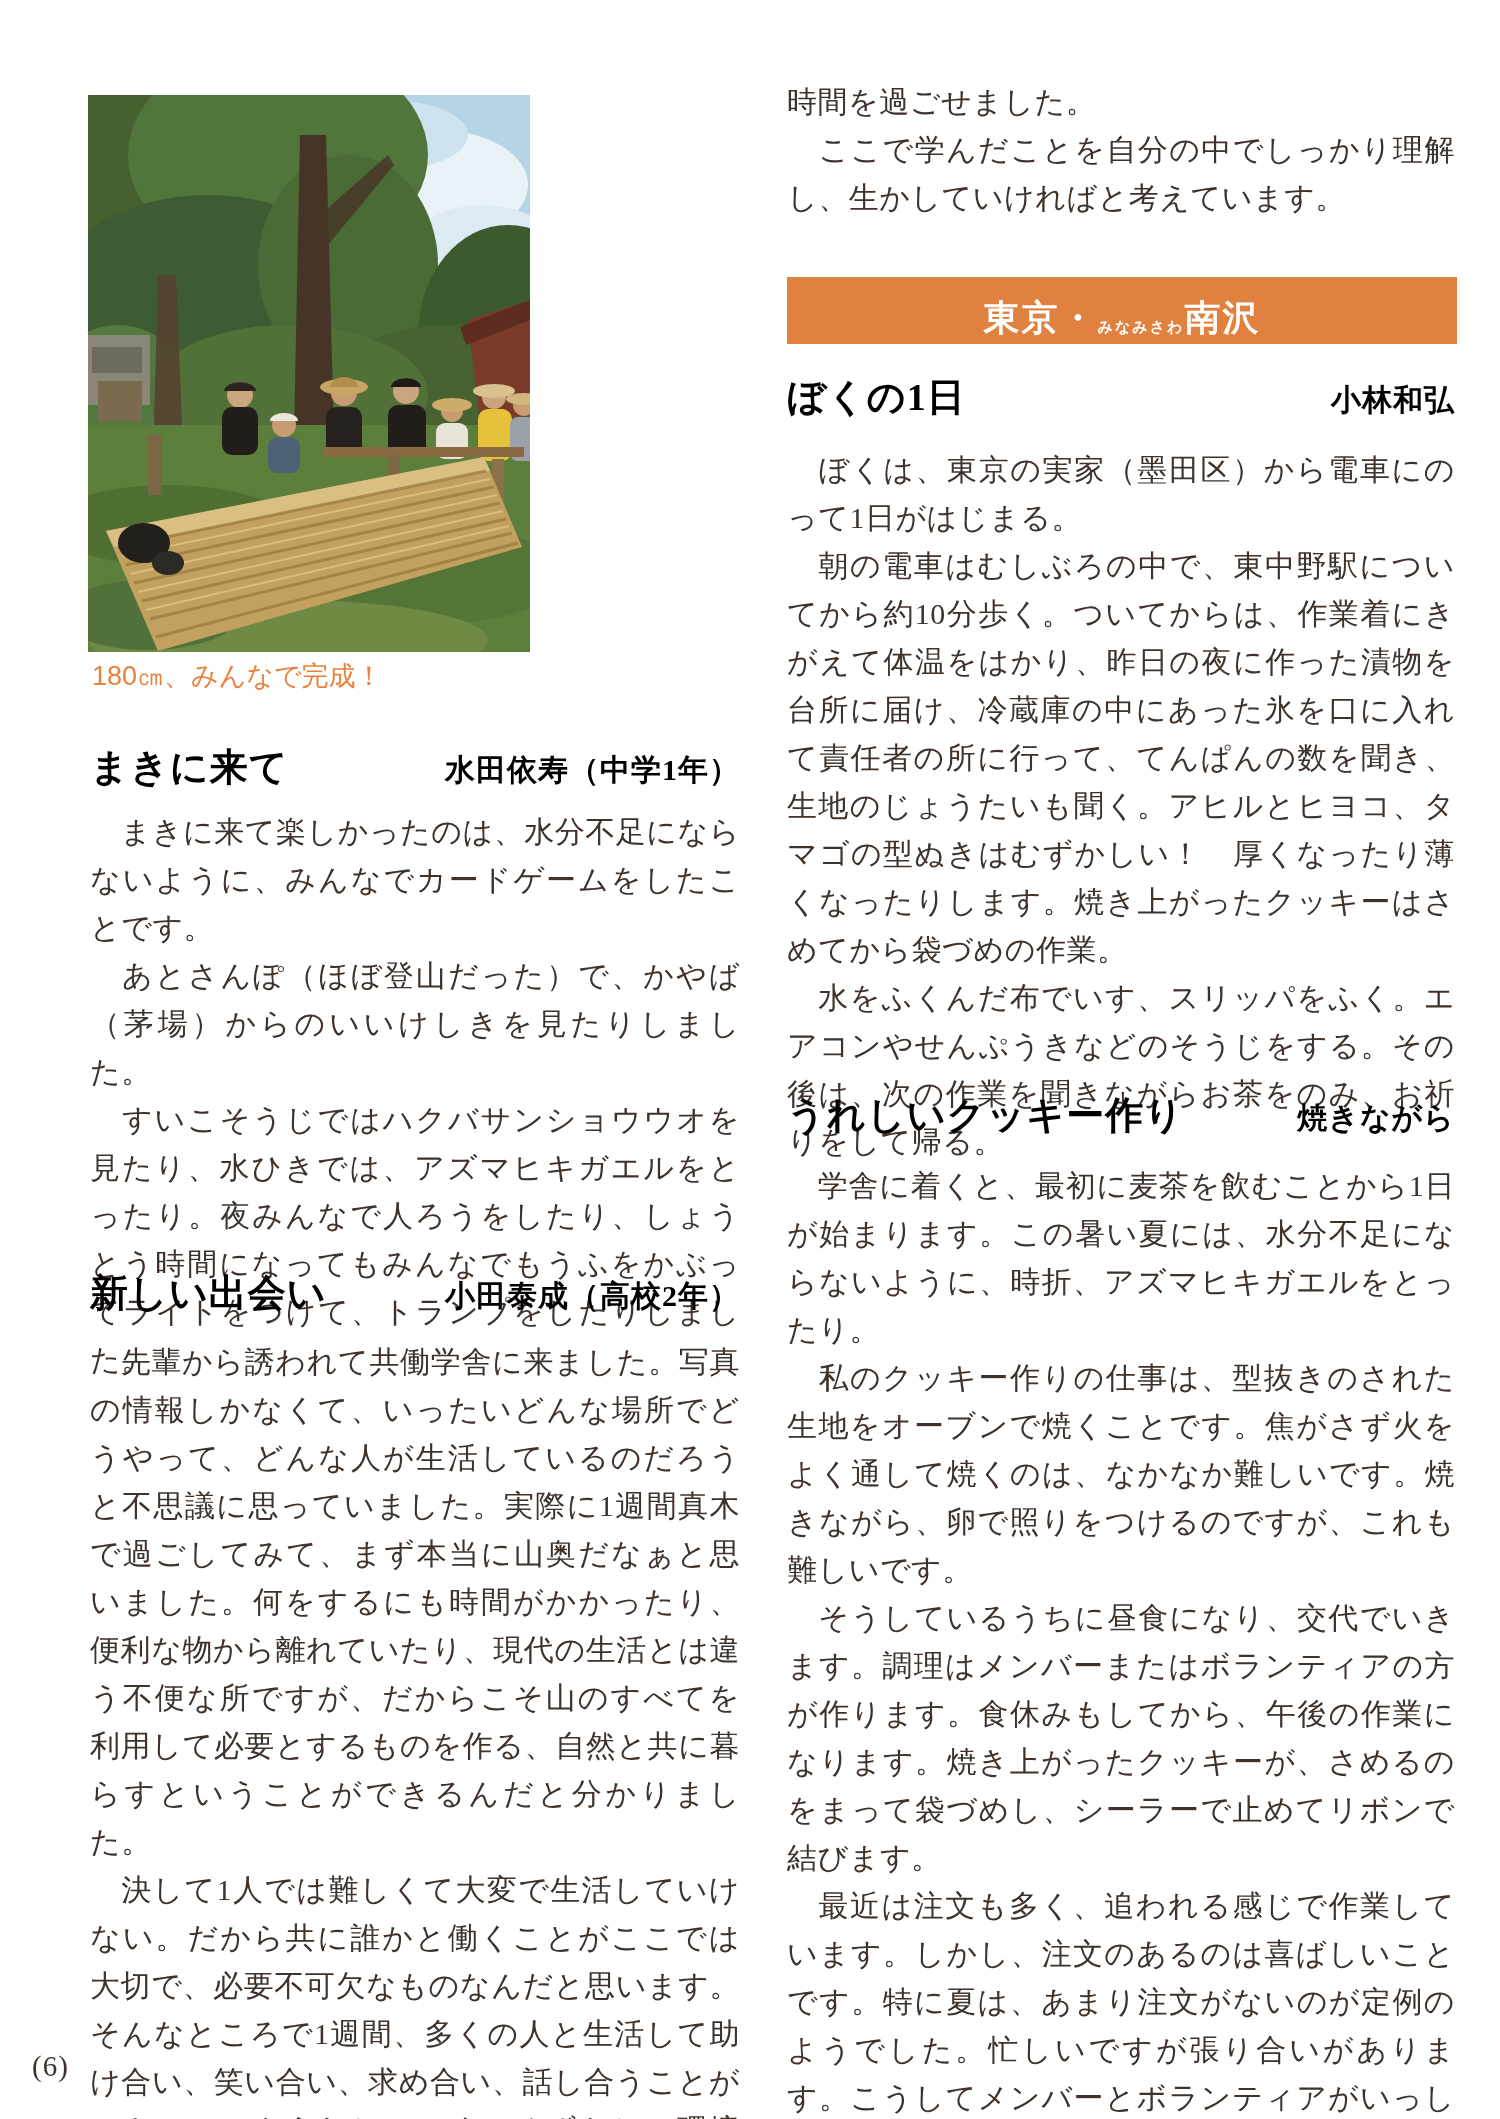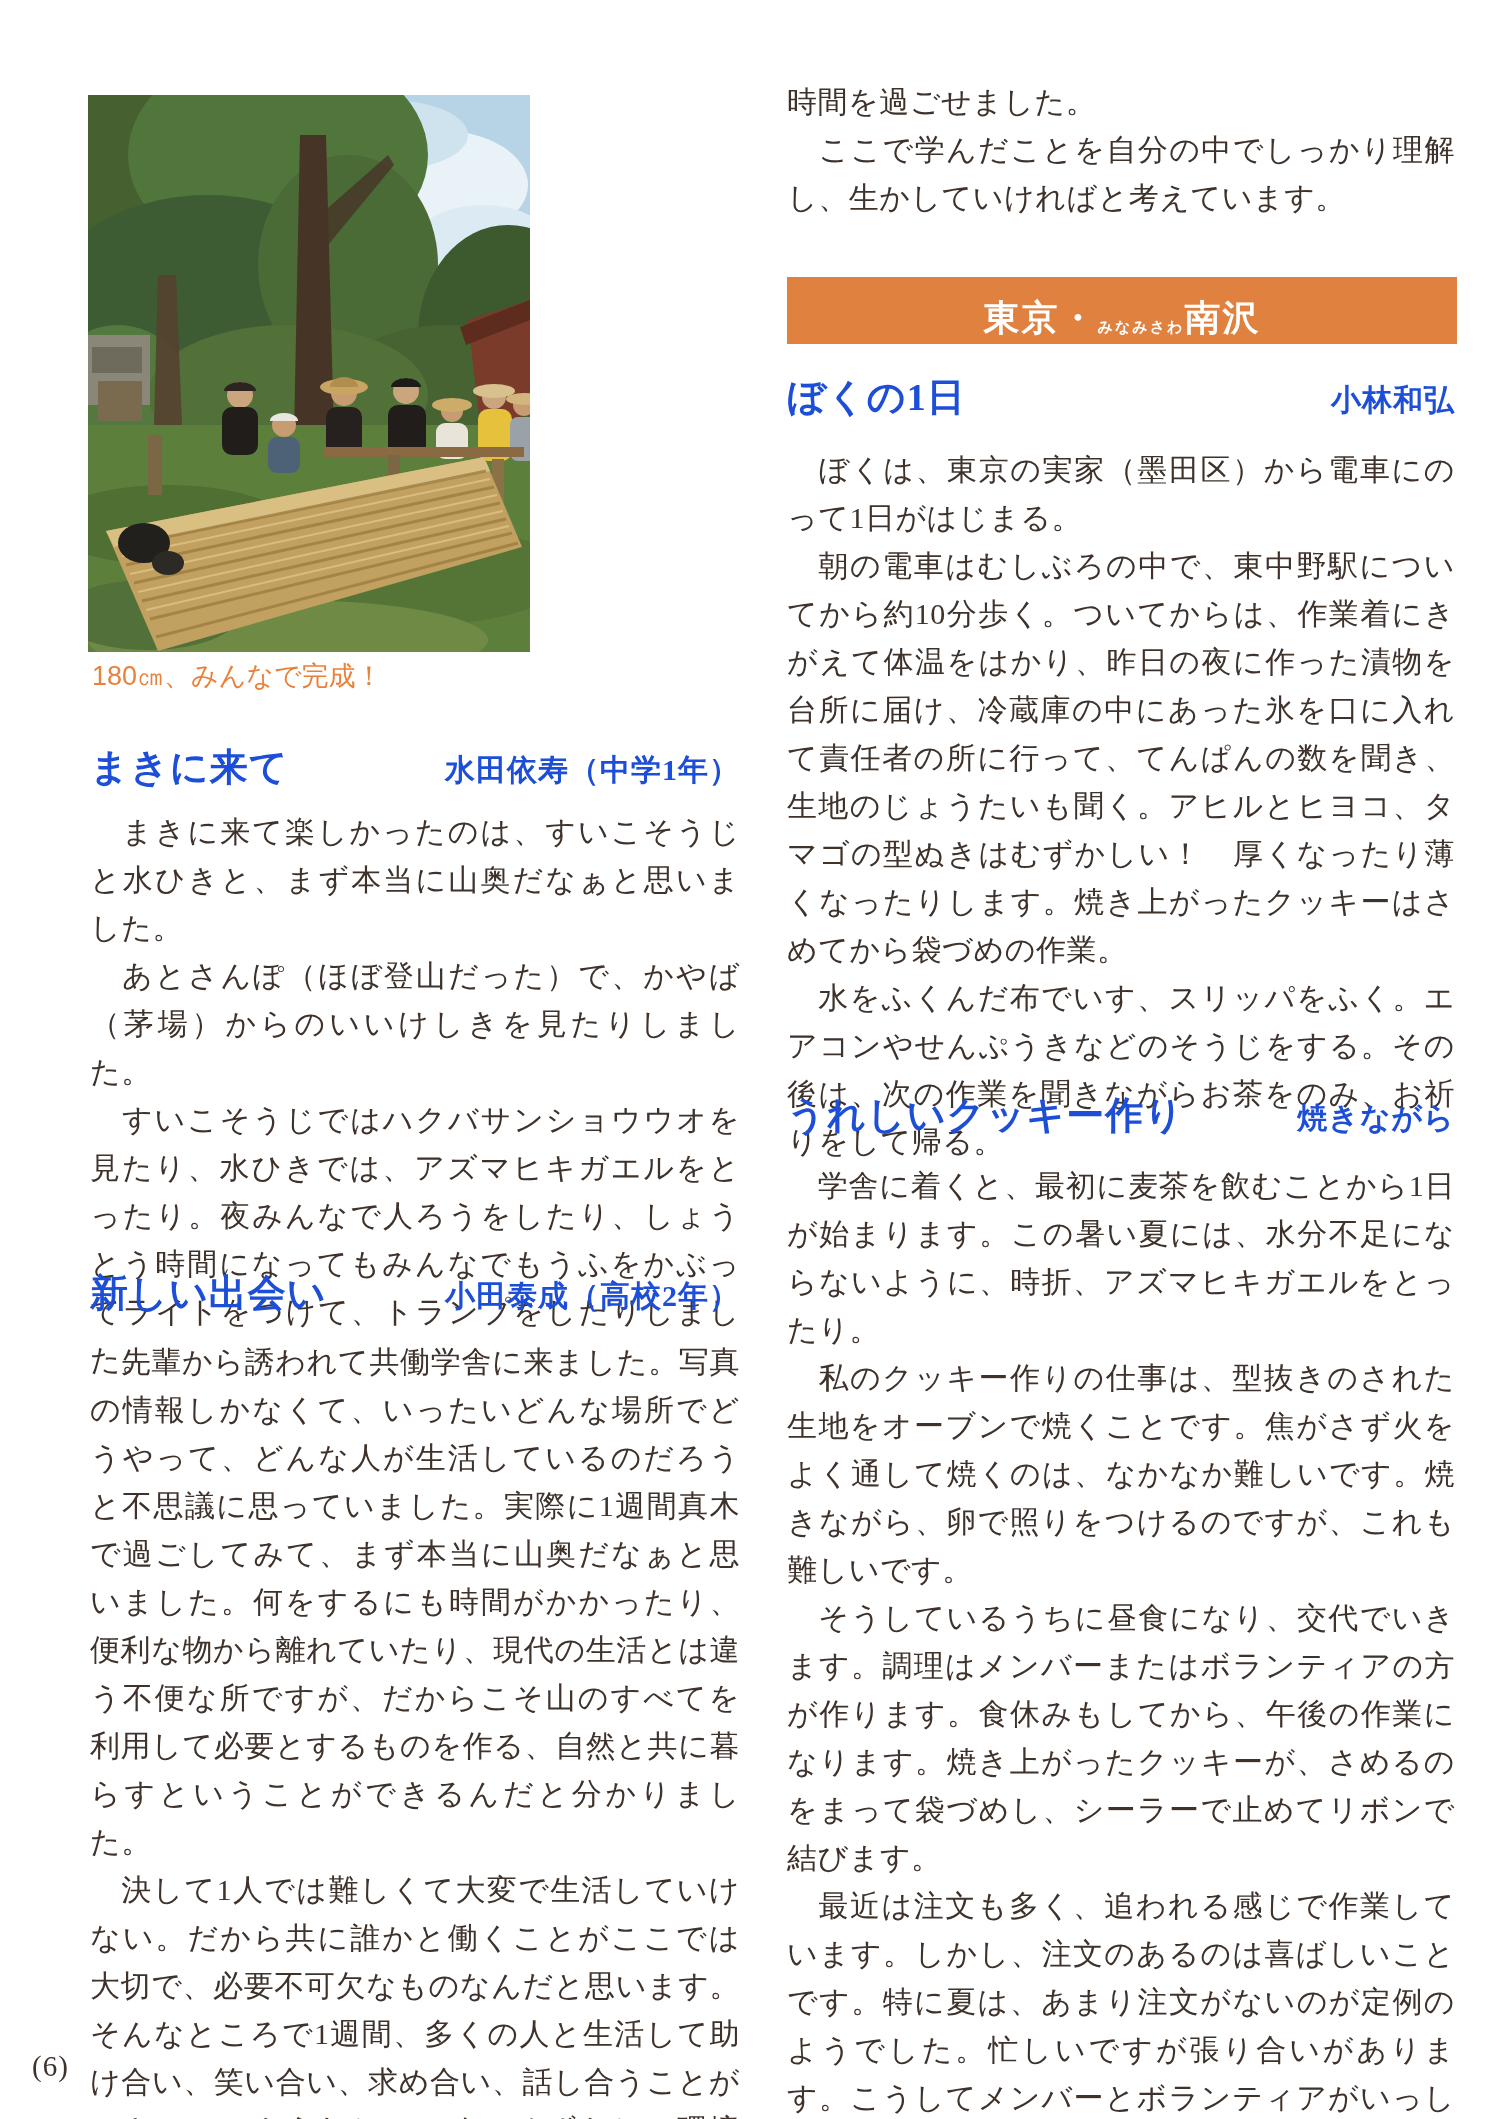--- a/index.html
+++ b/index.html
@@ -19,21 +19,21 @@
   .photo svg{display:block;}
   
   .caption{
     position:absolute;left:92px;top:660px;width:560px;
     font-family:"Liberation Sans","DejaVu Sans",sans-serif;
     font-size:27px;line-height:1.2;color:#e8813b;font-weight:500;
   }
   
   .head-row{
     position:absolute;display:flex;justify-content:space-between;align-items:baseline;
-    color:#1d4ed8;
+    color:#000000;
     text-align:right;
   }
   .head-row .title{font-size:38px;font-weight:bold;letter-spacing:1px;}
   .head-row .author{font-size:30px;font-weight:bold;letter-spacing:1px;}
   
   .body-block{
     position:absolute;
     font-size:30px;line-height:48px;letter-spacing:0.5px;
     text-align:justify;
   }
@@ -152,21 +152,21 @@
     </svg>
   </div>
 
   <div class="caption">180㎝、みんなで完成！</div>
 
   <div class="head-row" style="left:90px;top:742px;width:650px;">
     <span class="title">まきに来て</span>
     <span class="author">水田依寿（中学1年）</span>
   </div>
   <div class="body-block" style="left:90px;top:808px;width:650px;">
-    <p>　まきに来て楽しかったのは、すいこそうじと水ひきと、まず本当に山奥だなぁと思いました。</p>
+    <p>　まきに来て楽しかったのは、水分不足にならないように、みんなでカードゲームをしたことです。</p>
     <p>　あとさんぽ（ほぼ登山だった）で、かやば（茅場）からのいいけしきを見たりしました。</p>
     <p>　すいこそうじではハクバサンショウウオを見たり、水ひきでは、アズマヒキガエルをとったり。夜みんなで人ろうをしたり、しょうとう時間になってもみんなでもうふをかぶってライトをつけて、トランプをしたりしました。</p>
   </div>
 
   <div class="head-row" style="left:90px;top:1268px;width:650px;">
     <span class="title">新しい出会い</span>
     <span class="author">小田泰成（高校2年）</span>
   </div>
   <div class="body-block" style="left:90px;top:1338px;width:650px;">
     <p>　先輩から誘われて共働学舎に来ました。写真の情報しかなくて、いったいどんな場所でどうやって、どんな人が生活しているのだろうと不思議に思っていました。実際に1週間真木で過ごしてみて、まず本当に山奥だなぁと思いました。何をするにも時間がかかったり、便利な物から離れていたり、現代の生活とは違う不便な所ですが、だからこそ山のすべてを利用して必要とするものを作る、自然と共に暮らすということができるんだと分かりました。</p>

